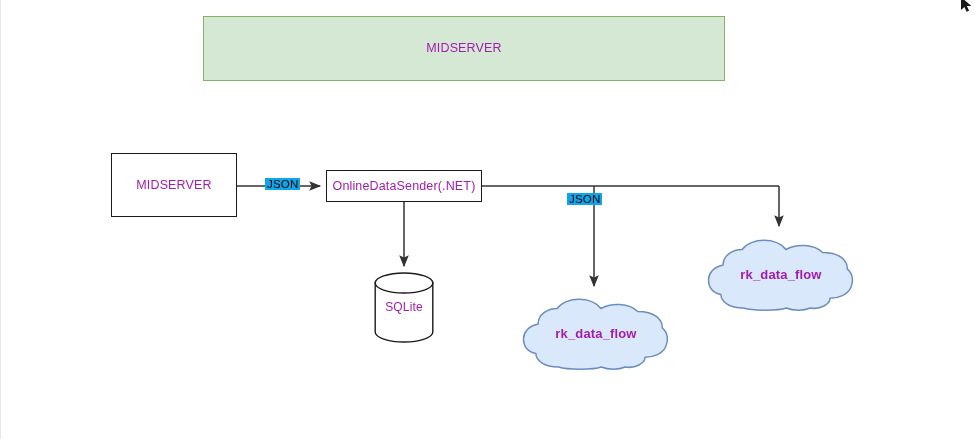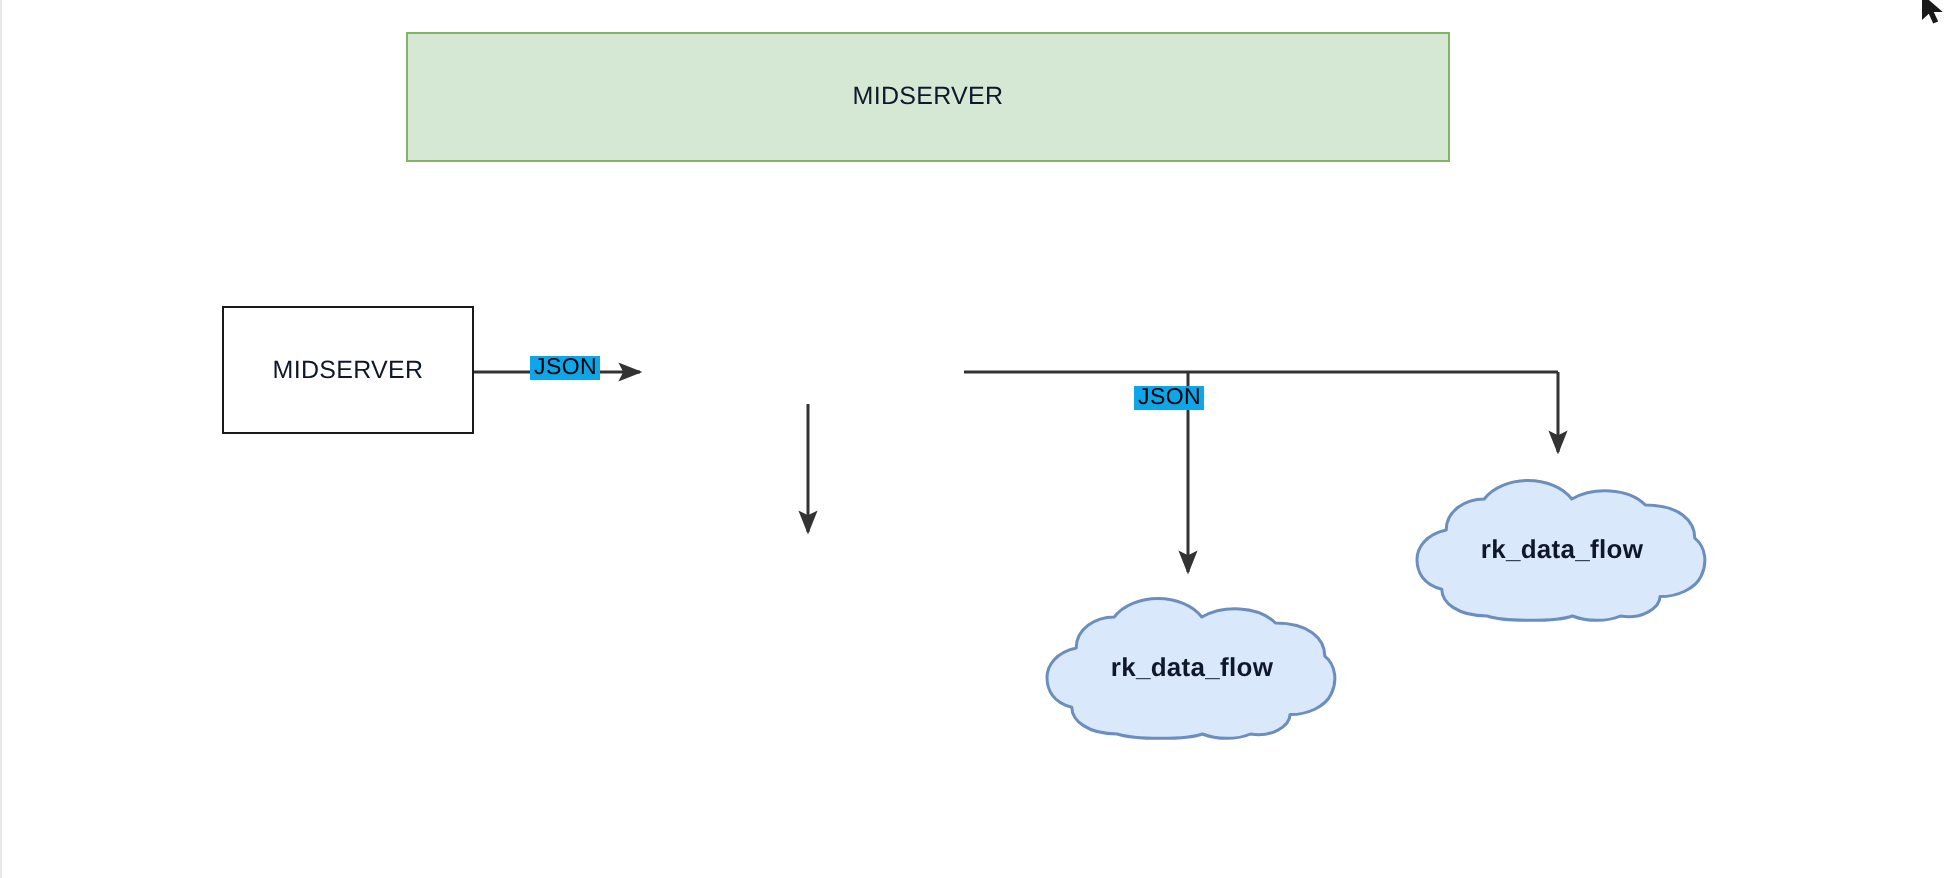--- a/index.html
+++ b/index.html
@@ -25,21 +25,21 @@
   .node {
     position: absolute;
     box-sizing: border-box;
     display: flex;
     align-items: center;
     justify-content: center;
     text-align: center;
   }
   .label {
     font-size: 12.5px;
-    color: #0f172a;
+    color: #a21caf;
     letter-spacing: .15px;
     line-height: 1.2;
     white-space: nowrap;
     pointer-events: none;
   }
   
   #midserver-banner {
     left: 202px;
     top: 16px;
     width: 522px;
@@ -158,21 +158,31 @@
   </svg>
 
   <div class="node" id="midserver-banner">
     <span class="label">MIDSERVER</span>
   </div>
 
   <div class="node box" id="midserver-box">
     <span class="label">MIDSERVER</span>
   </div>
 
-
+  <div class="node box" id="onlinedatasender-box">
+    <span class="label">OnlineDataSender(.NET)</span>
+  </div>
+
+  <div class="node" id="sqlite-node">
+    <svg class="cyl-svg" viewBox="0 0 60 71" preserveAspectRatio="none" xmlns="http://www.w3.org/2000/svg">
+      <path d="M1.2,11 L1.2,60 A28.8,10 0 0 0 58.8,60 L58.8,11 Z" fill="#ffffff" stroke="#1a1a1a" stroke-width="1.4"></path>
+      <ellipse cx="30" cy="11" rx="28.8" ry="10" fill="#ffffff" stroke="#1a1a1a" stroke-width="1.4"></ellipse>
+    </svg>
+    <span class="label">SQLite</span>
+  </div>
 
   <div class="node cloud-node" id="cloud-lower">
     <svg class="cloud-svg" viewBox="0 0 148 74" preserveAspectRatio="none" xmlns="http://www.w3.org/2000/svg">
       <path d="M36.6,70.0
                C21.9,70.0 13.9,63.3 13.9,56.6
                C4.4,54.4 1.5,47.7 1.5,41.8
                C1.5,35.9 5.9,29.2 16.1,27.0
                C16.1,17.4 25.6,11.5 35.1,11.5
                C39.5,5.6 48.3,2.2 57.0,2.2
                C65.8,2.2 74.5,5.6 78.9,11.5

